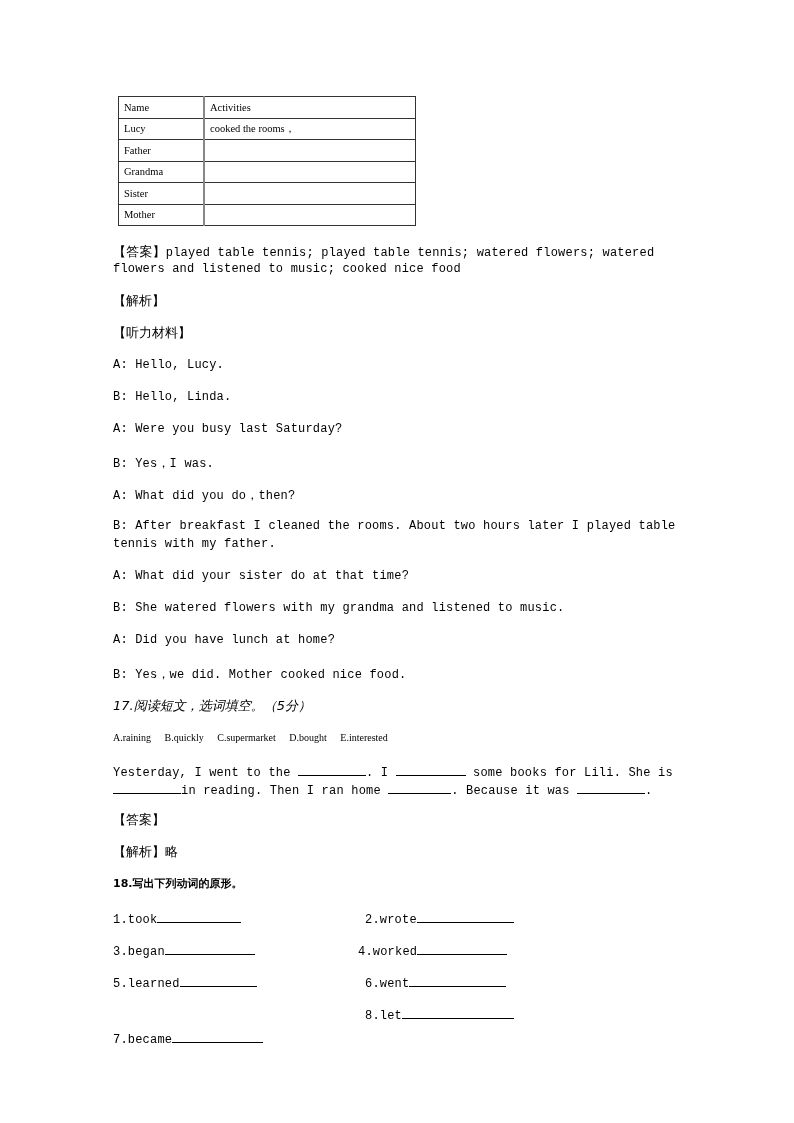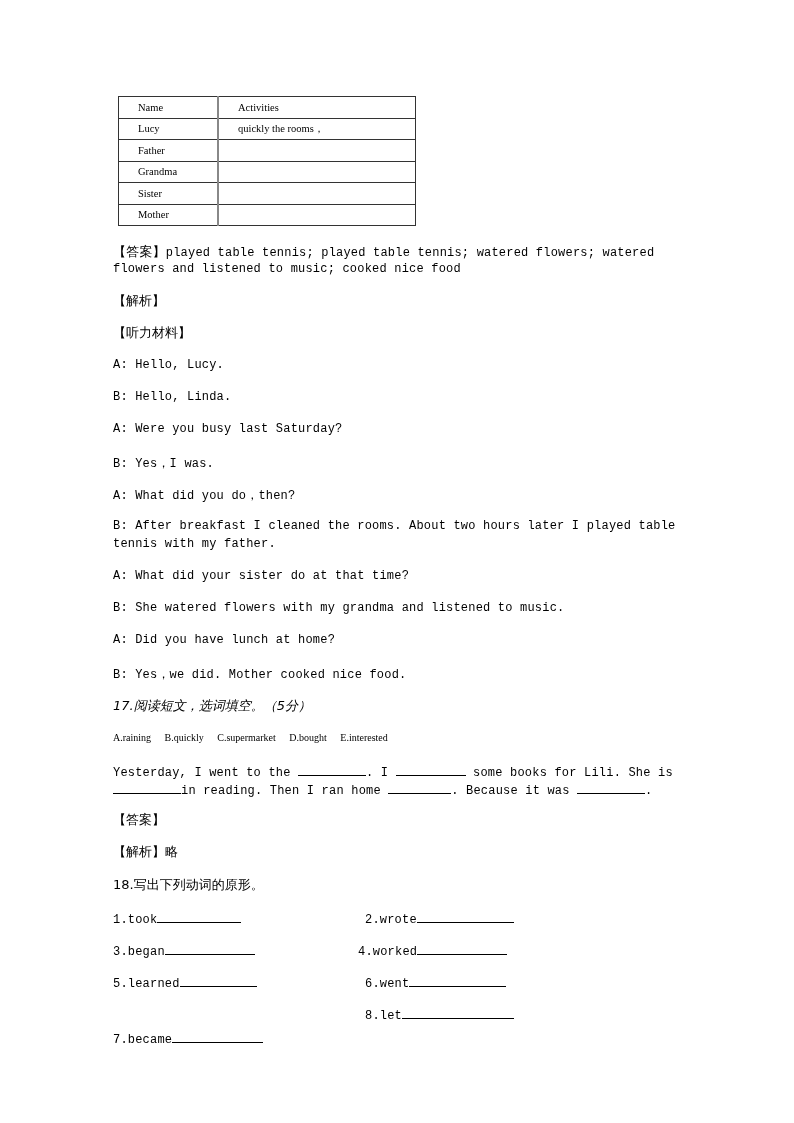--- a/index.html
+++ b/index.html
@@ -1,39 +1,39 @@
 <!DOCTYPE html>
 <html><head>
   <meta charset="utf-8">
   <style>
     html, body { margin: 0; padding: 0; background: #ffffff; }
     body { width: 794px; height: 1123px; position: relative; overflow: hidden; color: #000; }
     .mono { font-family: "Liberation Mono", "DejaVu Sans Mono", monospace; font-size: 12px; letter-spacing: 0.2px; }
     table.act { position: absolute; left: 118px; top: 96px; width: 298px; border-collapse: collapse; font-family: "Liberation Serif", serif; font-size: 10.5px; }
-    table.act td { border: 1px solid #333; height: 20.5px; padding: 0 0 0 19px; vertical-align: middle; margin-left: 16px; }
+    table.act td { border: 1px solid #333; height: 20.5px; padding: 0 0 0 5px; vertical-align: middle; margin-left: 16px; }
     table.act td.c1 { width: 79px; border-right: 2px solid #888; }
     table.act { border: 1px solid #111; }
     .line { position: absolute; left: 113px; white-space: nowrap; }
     .blank { display: inline-block; border-bottom: 1px solid #000; height: 11px; vertical-align: baseline; }
     .opts { font-family: "Liberation Serif", serif; font-size: 10px; position: absolute; left: 113px; top: 732px; white-space: nowrap; }
     .opts span { margin-right: 11px; }
     .verb { position: absolute; white-space: nowrap; }
   </style>
 </head>
 <body>
 
 <table class="act">
   <tbody>
       <tr>
     <td class="c1">Name</td>
     <td>Activities</td>
   </tr>
   <tr>
     <td class="c1">Lucy</td>
-    <td>quickly the rooms，</td>
+    <td>cooked the rooms，</td>
   </tr>
   <tr>
     <td class="c1">Father</td>
     <td></td>
   </tr>
   <tr>
     <td class="c1">Grandma</td>
     <td></td>
   </tr>
   <tr>
@@ -82,21 +82,21 @@
 </div>
 <div class="line mono" style="top:782px;">
   <span class="blank" style="width:68px;"></span><span>in reading. Then I ran home </span><span class="blank" style="width:63px;"></span><span>. Because it was </span><span class="blank" style="width:68px;"></span><span>.</span>
 </div>
 
 <div class="line" style="top:811px;font-family:'DejaVu Sans',sans-serif;font-size:13px;">【答案】</div>
 <div class="line" style="top:843px;font-family:'DejaVu Sans',sans-serif;font-size:13px;">
   <span>【解析】</span><span>略</span>
 </div>
 
-<div class="line" style="top:876px;font-family:'DejaVu Sans',sans-serif;font-size:13px;">18.写出下列动词的原形。</div>
+<div class="line" style="top:876px;font-family:'DejaVu Sans',sans-serif;font-size:11px;font-weight:bold;">18.写出下列动词的原形。</div>
 
 <div class="verb mono" style="left:113px;top:911px;"><span>1.took</span><span class="blank" style="width:84px;"></span></div>
 <div class="verb mono" style="left:365px;top:911px;"><span>2.wrote</span><span class="blank" style="width:97px;"></span></div>
 <div class="verb mono" style="left:113px;top:943px;"><span>3.began</span><span class="blank" style="width:90px;"></span></div>
 <div class="verb mono" style="left:358px;top:943px;"><span>4.worked</span><span class="blank" style="width:90px;"></span></div>
 <div class="verb mono" style="left:113px;top:975px;"><span>5.learned</span><span class="blank" style="width:77px;"></span></div>
 <div class="verb mono" style="left:365px;top:975px;"><span>6.went</span><span class="blank" style="width:97px;"></span></div>
 <div class="verb mono" style="left:113px;top:1007px;margin-top:24px;"><span>7.became</span><span class="blank" style="width:91px;"></span></div>
 <div class="verb mono" style="left:365px;top:1007px;"><span>8.let</span><span class="blank" style="width:112px;"></span></div>
 

